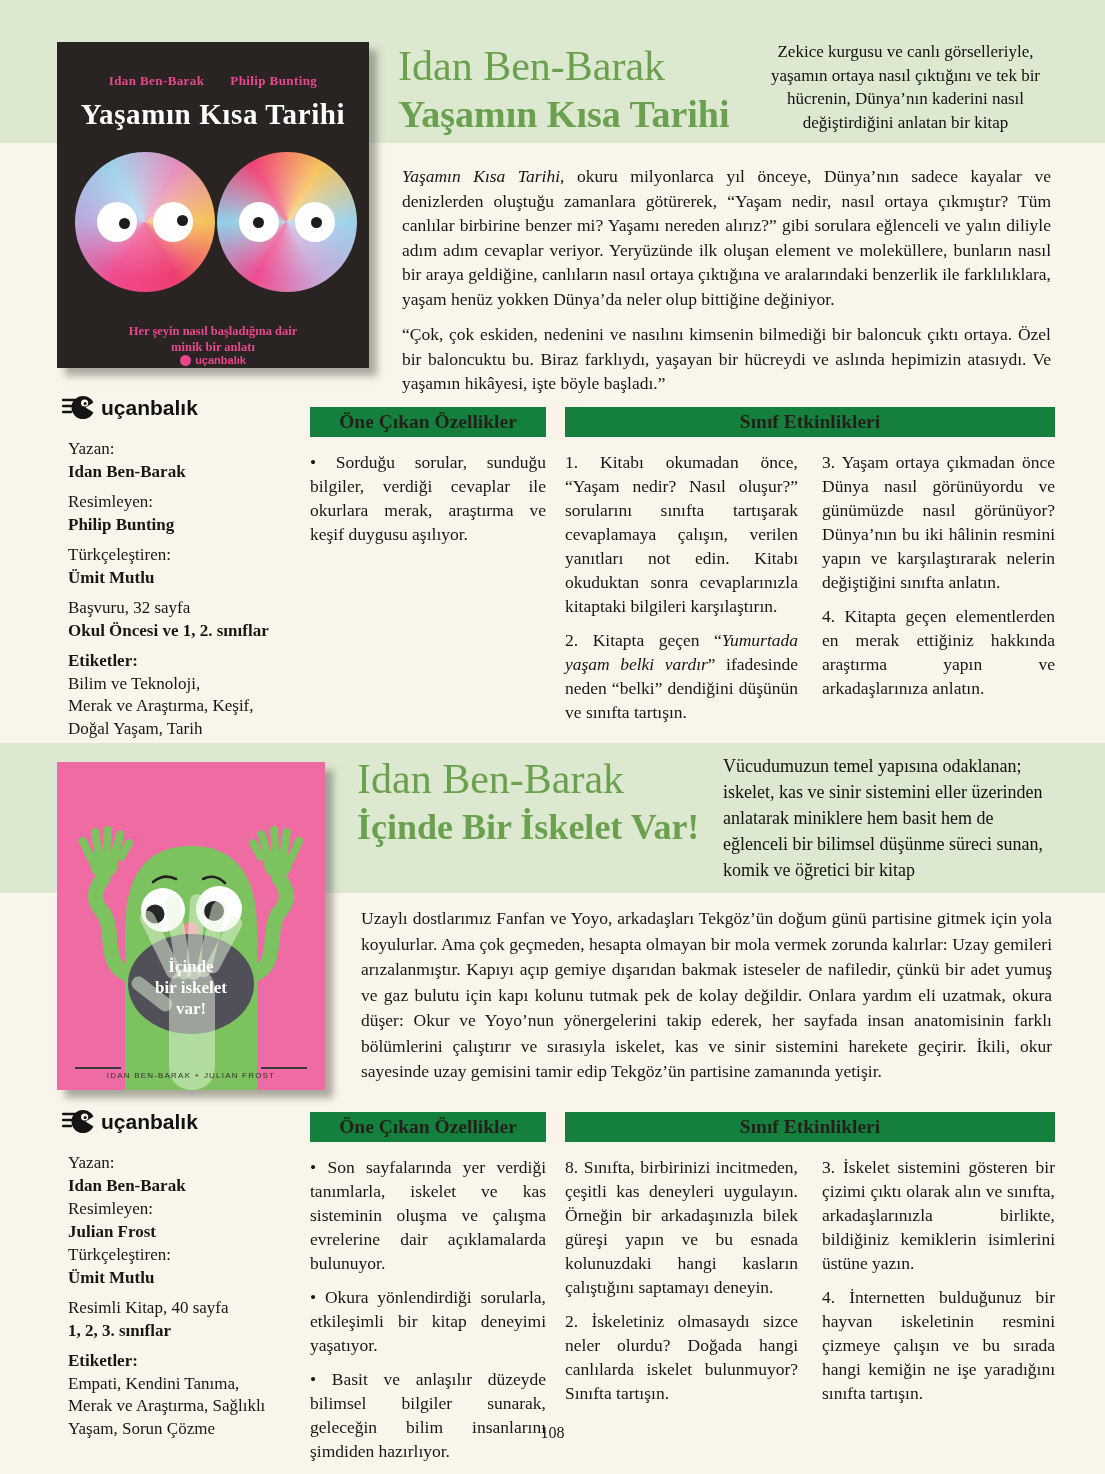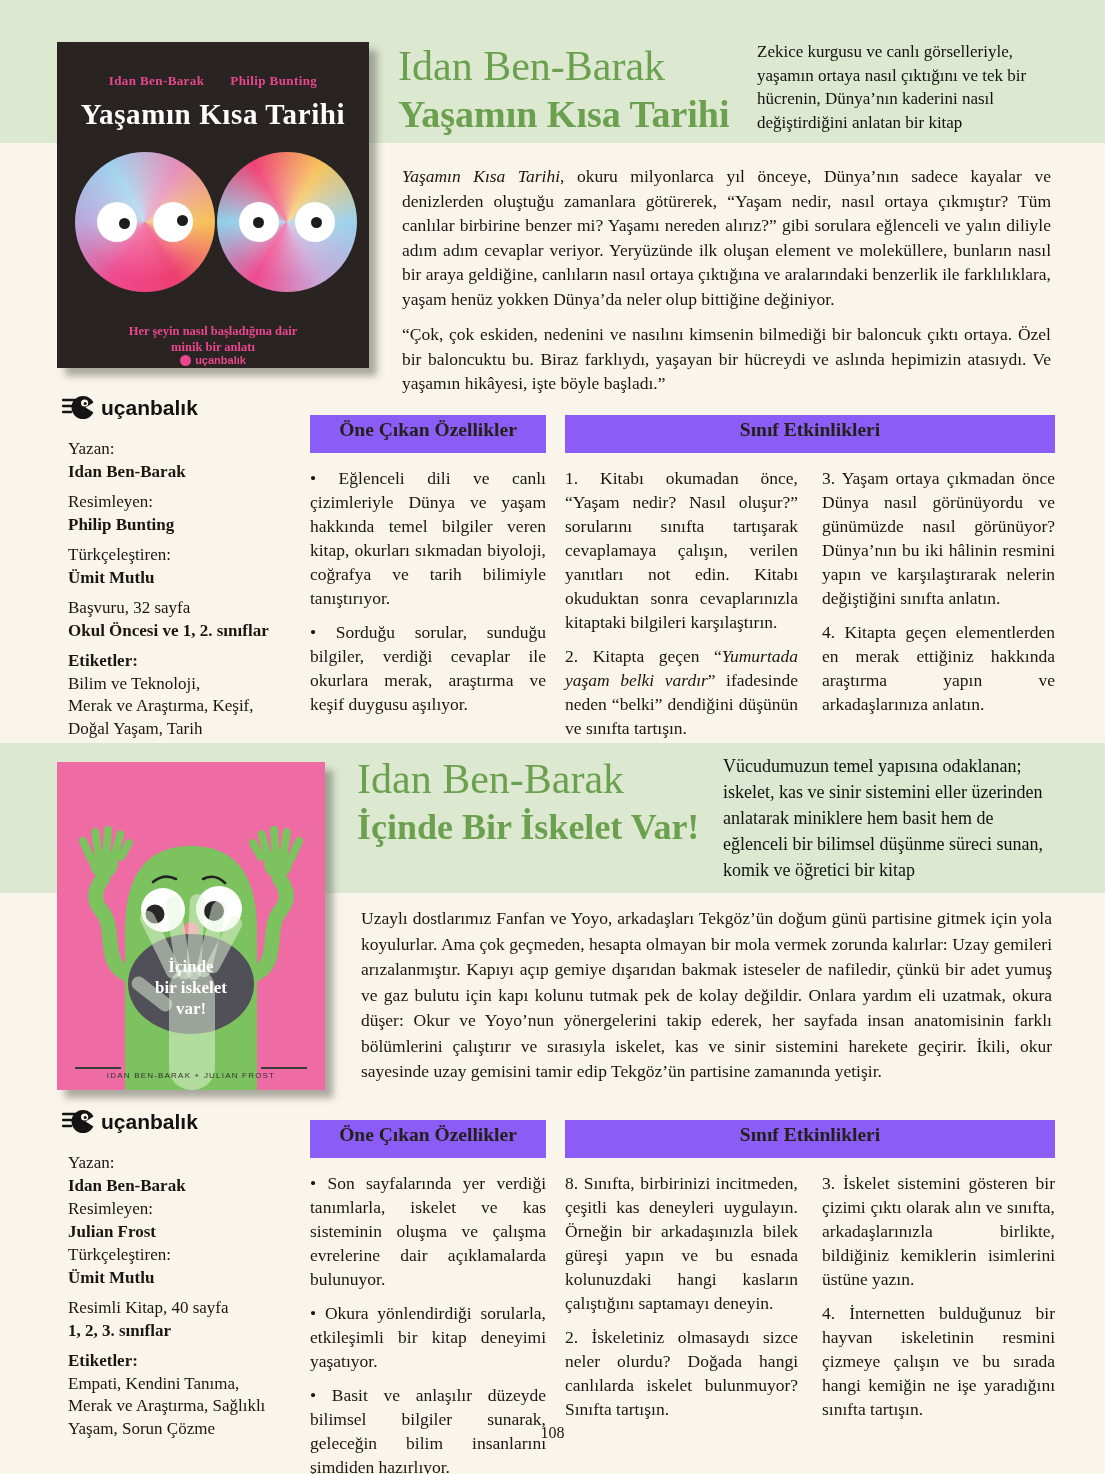--- a/index.html
+++ b/index.html
@@ -43,21 +43,21 @@
 
   
   .headline{position:absolute;color:#6ba14e;}
   .h1-pos{left:398px;top:42px;}
   .h2-pos{left:357px;top:755px;}
   .headline .author{font-size:42px;line-height:48px;}
   .headline .btitle{font-size:38px;line-height:48px;font-weight:bold;}
   .h2-pos .btitle{font-size:36px;}
 
   .tagline{position:absolute;color:#14120f;}
-  .tagline1{left:757px;top:40px;width:297px;font-size:17px;line-height:23.5px;}
+  .tagline1{left:757px;top:40px;width:297px;font-size:17px;line-height:23.5px;text-align:center;}
   .tagline2{left:723px;top:753px;width:333px;font-size:18px;line-height:26px;}
 
   
   .bodytext{position:absolute;font-size:17.5px;line-height:24.5px;text-align:justify;}
   .bodytext p{margin:4px;}
   .bodytext p + p{margin-top:11px;}
   .body1{left:398px;top:160px;width:657px;}
   .body2{left:357px;top:902px;width:699px;line-height:25.5px;}
 
   
@@ -67,22 +67,22 @@
 
   
   .sidebar{position:absolute;left:68px;width:252px;font-size:17px;line-height:22.5px;}
   .sb1{top:438px;} .sb2{top:1152px;}
   .group{margin-bottom:8px;}
   .group-tight{margin-bottom:1px;}
   .val{font-weight:bold;}
   .pre{white-space:pre-line;}
 
   
-  .colhead{height:38px;background:#8b5cf6;text-align:center;font-weight:bold;font-size:19.5px;
-           line-height:30px;color:#23201c;margin-top:8px;}
+  .colhead{height:30px;background:#15803d;text-align:center;font-weight:bold;font-size:19.5px;
+           line-height:30px;color:#23201c;}
   .features{position:absolute;left:310px;width:236px;}
   .f1{top:407px;} .f2{top:1112px;}
   .features .colhead{margin-bottom:13px;}
   .features p{margin:0 0 10px;font-size:17.5px;line-height:24px;text-align:justify;}
   .features p::before{content:"•  ";}
   .activities{position:absolute;left:565px;width:490px;}
   .a1{top:407px;} .a2{top:1112px;}
   .acols{display:flex;gap:24px;margin-top:13px;}
   .acol{width:233px;}
   .acol p{margin:0 0 10px;font-size:17.5px;line-height:24px;text-align:justify;}
@@ -172,21 +172,20 @@
     <div class="group">
       <div class="val">Etiketler:</div>
       <div class="pre">Bilim ve Teknoloji,
 Merak ve Araştırma, Keşif,
 Doğal Yaşam, Tarih</div>
     </div>
   </div>
 
   <div class="features f1">
     <div class="colhead">Öne Çıkan Özellikler</div>
-    <p>Eğlenceli dili ve canlı çizimleriyle Dünya ve yaşam hakkında temel bilgiler veren kitap, okurları sıkmadan biyoloji, coğrafya ve tarih bilimiyle tanıştırıyor.</p>
     <p>Sorduğu sorular, sunduğu bilgiler, verdiği cevaplar ile okurlara merak, araştırma ve keşif duygusu aşılıyor.</p>
   </div>
 
   <div class="activities a1">
     <div class="colhead">Sınıf Etkinlikleri</div>
     <div class="acols">
       <div class="acol">
         <p>1. Kitabı okumadan önce, “Yaşam nedir? Nasıl oluşur?” sorularını sınıfta tartışarak cevaplamaya çalışın, verilen yanıtları not edin. Kitabı okuduktan sonra cevaplarınızla kitaptaki bilgileri karşılaştırın.</p>
         <p><span>2. Kitapta geçen “</span><i>Yumurtada yaşam belki vardır</i><span>” ifadesinde neden “belki” dendiğini düşünün ve sınıfta tartışın.</span></p>
       </div>

